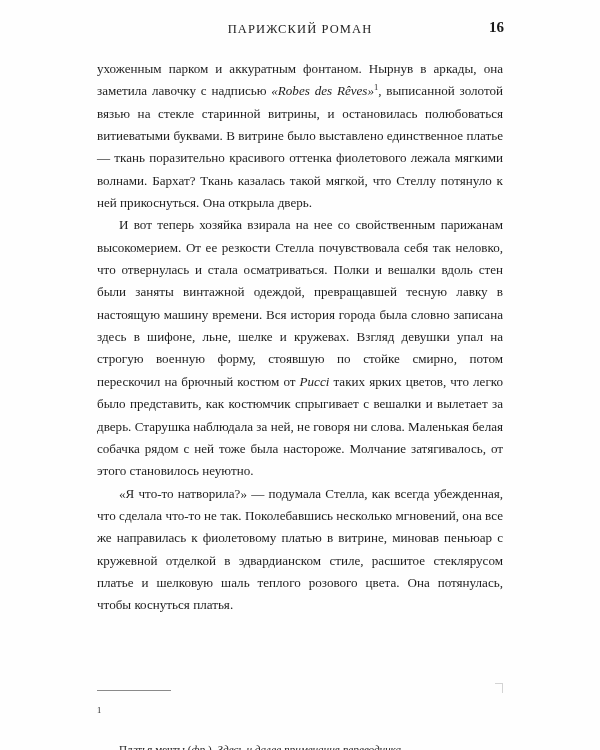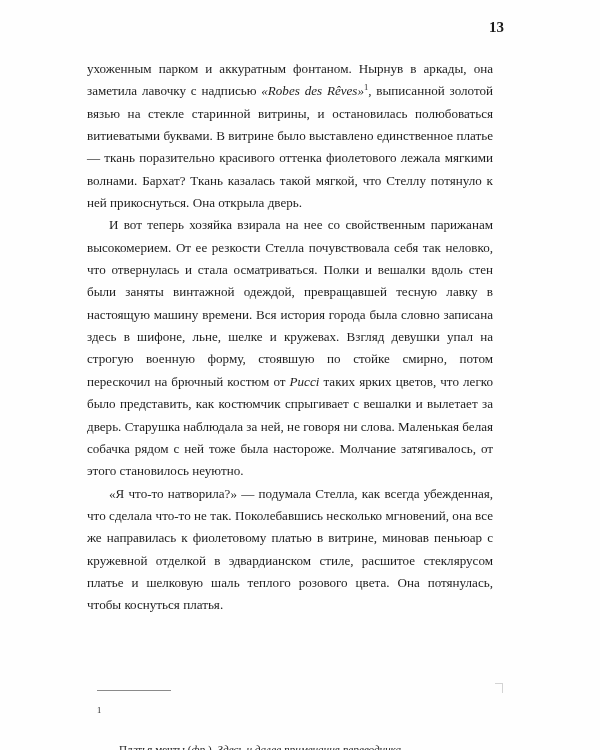--- a/index.html
+++ b/index.html
@@ -44,21 +44,21 @@
     position: absolute;
     top: 19px;
     right: 96px;
     font-size: 15px;
     font-weight: bold;
     color: #1a1a1a;
   }
   .body-text {
     position: absolute;
     top: 58px;
-    left: 87px;
+    left: 97px;
     width: 406px;
     font-size: 13.1px;
     line-height: 22.35px;
     text-align: justify;
     text-justify: inter-word;
     color: #1d1d1d;
     hyphens: manual;
   }
   .body-text p {
     margin: 0;
@@ -112,22 +112,25 @@
     border-right: 1px solid #c9c9c9;
     border-top: 1px solid #c9c9c9;
     opacity: 0.8;
   }
 </style>
 </head>
 <body>
 
 <div class="page">
 
+  <div class="running-head">
+    <span class="running-head-title">Парижский роман</span>
+  </div>
 
-  <div class="page-number">13</div>
+  <div class="page-number">16</div>
 
   <div class="body-text">
     <p class="noindent"><span>ухоженным парком и аккуратным фонтаном. Нырнув в аркады, она заметила лавочку с надписью </span><span class="it">«Robes des Rêves»</span><sup class="fn">1</sup><span>, выписанной золотой вязью на стекле старинной витрины, и остановилась полюбоваться витиеватыми буквами. В витрине было выставлено единственное платье — ткань поразительно красивого оттенка фиолетового лежала мягкими волнами. Бархат? Ткань казалась такой мягкой, что Стеллу потянуло к ней прикоснуться. Она открыла дверь.</span></p>
 
     <p><span>И вот теперь хозяйка взирала на нее со свойственным парижанам высокомерием. От ее резкости Стелла почувствовала себя так неловко, что отвернулась и стала осматриваться. Полки и вешалки вдоль стен были заняты винтажной одеждой, превращавшей тесную лавку в настоящую машину времени. Вся история города была словно записана здесь в шифоне, льне, шелке и кружевах. Взгляд девушки упал на строгую военную форму, стоявшую по стойке смирно, потом перескочил на брючный костюм от </span><span class="it">Pucci</span><span> таких ярких цветов, что легко было представить, как костюмчик спрыгивает с вешалки и вылетает за дверь. Старушка наблюдала за ней, не говоря ни слова. Маленькая белая собачка рядом с ней тоже была настороже. Молчание затягивалось, от этого становилось неуютно.</span></p>
 
     <p><span>«Я что-то натворила?» — подумала Стелла, как всегда убежденная, что сделала что-то не так. Поколебавшись несколько мгновений, она все же направилась к фиолетовому платью в витрине, миновав пеньюар с кружевной отделкой в эдвардианском стиле, расшитое стеклярусом платье и шелковую шаль теплого розового цвета. Она потянулась, чтобы коснуться платья.</span></p>
   </div>
 
   <div class="corner-mark"></div>

